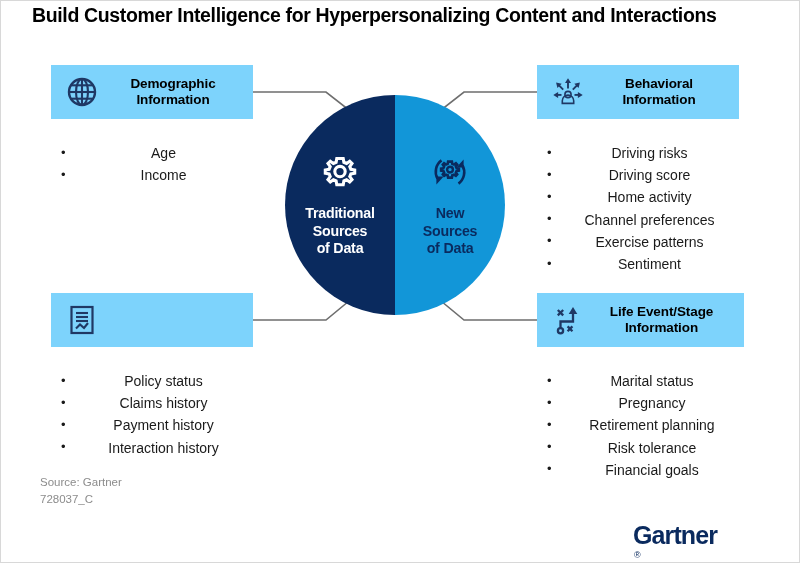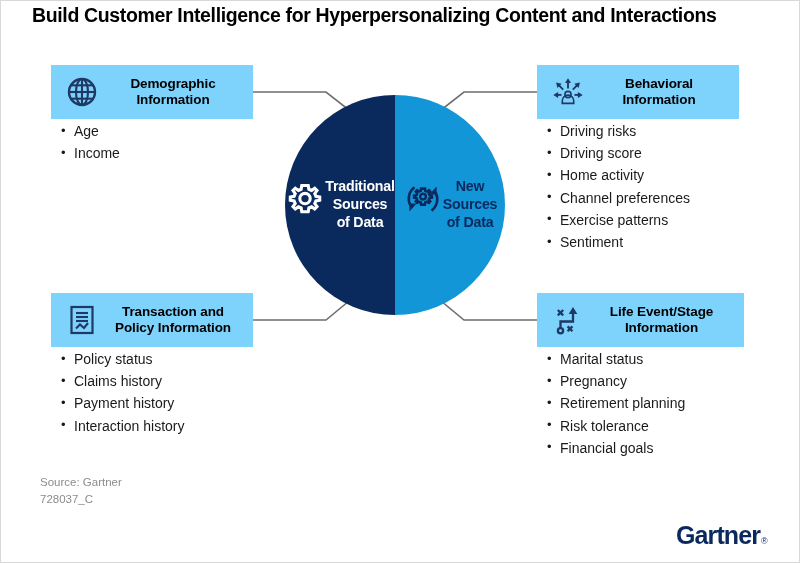--- a/index.html
+++ b/index.html
@@ -56,22 +56,23 @@
     text-align:center;
     font-size:13.5px;
     font-weight:bold;
     line-height:1.22;
     color:#000;
     letter-spacing:-0.1px;
     padding-right:4px;
   }
   .card-list{
     list-style:none;
-    margin-top:1px;
+    margin-top:23px;
     padding-left:10px;
+    text-align:center;
   }
   .card-list li{
     font-size:14px;
     line-height:22.2px;
     color:#1a1a1a;
     position:relative;
     padding-left:13px;
     white-space:nowrap;
   }
   .card-list li::before{
@@ -92,21 +93,21 @@
     position:absolute;
     left:285px; top:95px;
     width:220px; height:220px;
     border-radius:50%;
     overflow:hidden;
   }
   .half{
     position:absolute; top:0;
     width:50%; height:100%;
     display:flex;
-    flex-direction:row;
+    flex-direction:column;
     align-items:center;
     justify-content:center;
   }
   #half-left { left:0;   background:#0a2a5e; }
   #half-right{ right:0;  background:#1296d8; }
   .half .gear{ margin-bottom:9px; }
   .half .lbl{
     font-size:14.2px;
     font-weight:bold;
     line-height:1.26;
@@ -119,23 +120,23 @@
   
   #source{
     position:absolute;
     left:40px; top:474px;
     font-size:11.5px;
     color:#8c8c8c;
     line-height:17px;
   }
   #logo{
     position:absolute;
-    left:676px; top:521px;
+    left:633px; top:521px;
     display:flex;
-    align-items:flex-end;
+    flex-direction:column;
   }
   #logo .word{
     font-size:25px;
     font-weight:bold;
     color:#0a2a5e;
     letter-spacing:-0.9px;
     font-family:"Liberation Sans", sans-serif;
   }
   #logo .reg{
     font-size:9px;
@@ -256,24 +257,20 @@
   <div class="card-head">
     <span class="ico">
       <svg width="30" height="32" viewBox="0 0 30 32">
         <rect x="4.5" y="3" width="21" height="26" fill="none" stroke="#1f3864" stroke-width="2.2"></rect>
         <line x1="9" y1="9" x2="21" y2="9" stroke="#1f3864" stroke-width="2.1"></line>
         <line x1="9" y1="13" x2="21" y2="13" stroke="#1f3864" stroke-width="2.1"></line>
         <line x1="9" y1="17" x2="21" y2="17" stroke="#1f3864" stroke-width="2.1"></line>
         <polyline points="9,24.5 13,20.5 17,24 21,19" fill="none" stroke="#1f3864" stroke-width="2.1"></polyline>
       </svg>
     </span>
-    <span class="ttl">
-      <span>Transaction and</span><br>
-      <span>Policy Information</span>
-    </span>
   </div>
   <ul class="card-list">
     <li>Policy status</li>
     <li>Claims history</li>
     <li>Payment history</li>
     <li>Interaction history</li>
   </ul>
 </div>
 
 <div class="card" id="card-lifeevent">

